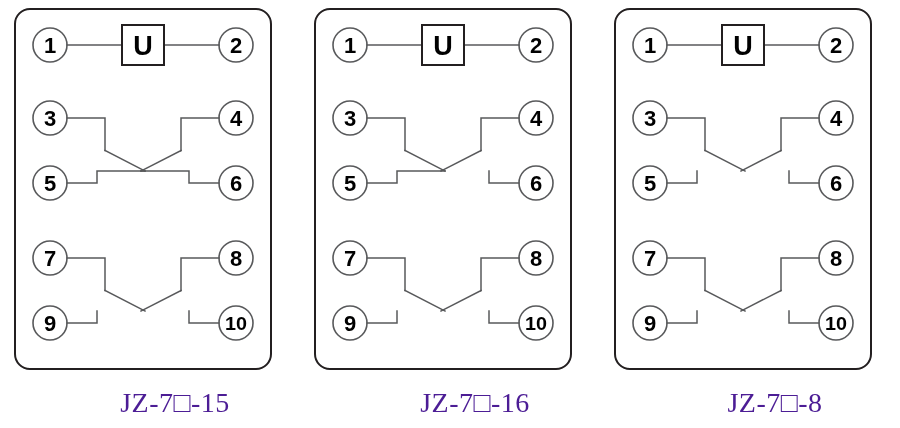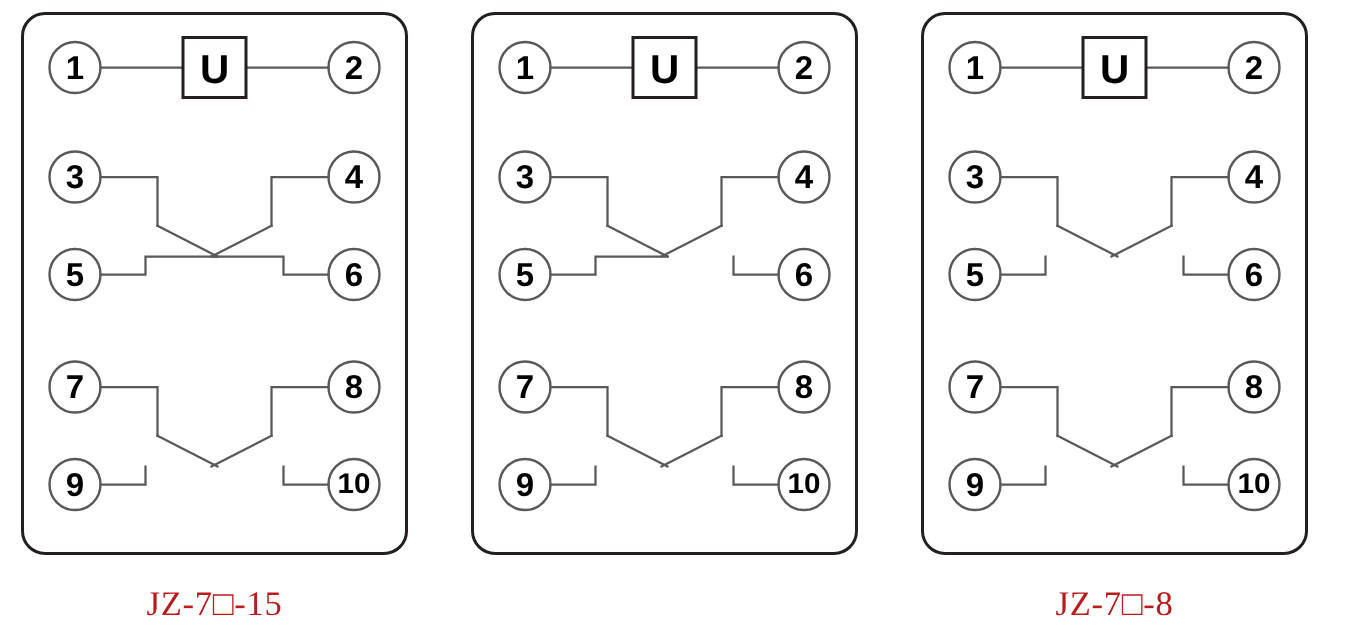--- a/index.html
+++ b/index.html
@@ -12,22 +12,22 @@
   .panel{position:absolute;top:0;width:300px;height:428px;}
   .panel-frame{
     position:absolute;left:14px;top:8px;width:258px;height:362px;
     border:2px solid #231f20;border-radius:16px;background:#fff;
     box-sizing:border-box;
   }
   .svg-layer{position:absolute;left:0;top:0;width:300px;height:378px;}
   .caption{
     position:absolute;left:0;top:378px;width:286px;height:50px;
     display:flex;align-items:center;justify-content:center;
-    font-size:23px;color:#b91c1c;letter-spacing:0.5px;
-    font-family:"Liberation Serif", serif;white-space:pre;
+    font-size:28px;color:#4c1d95;letter-spacing:0.5px;
+    font-family:"Liberation Serif", serif;white-space:pre;padding-left:32px;
   }
   text.term{
     font-family:"Liberation Sans", sans-serif;
     font-weight:bold;fill:#000;
   }
   text.coil{
     font-family:"Liberation Sans", sans-serif;
     font-weight:bold;fill:#000;font-size:27px;
   }
   circle.term-c{fill:#ffffff;stroke:#58595b;stroke-width:1.6;}
@@ -155,20 +155,21 @@
           <circle cx="236" cy="323" r="17" class="term-c"></circle>
           <text x="236" y="323" class="term" text-anchor="middle" dominant-baseline="central" font-size="19" textLength="22" lengthAdjust="spacingAndGlyphs">10</text>
         </g>
         <path d="M 67 258 H 105 V 290.5" class="wire"></path>
         <path d="M 105 290.5 L 145 311" class="wire"></path>
         <path d="M 97 311 V 323 H 67" class="wire"></path>
         <path d="M 219 258 H 181 V 290.5" class="wire"></path>
         <path d="M 181 290.5 L 141 311" class="wire"></path>
         <path d="M 189 311 V 323 H 219" class="wire"></path>
       </svg>
+    <div class="caption">JZ-7□-16</div>
   </div>
 
   <div class="panel" style="left:600px">
     <div class="panel-frame"></div>
     <svg class="svg-layer" viewBox="0 0 300 378">
         <g>
           <circle cx="50" cy="45" r="17" class="term-c"></circle>
           <text x="50" y="45" class="term" text-anchor="middle" dominant-baseline="central" font-size="22" lengthAdjust="spacingAndGlyphs">1</text>
         </g>
         <g>

